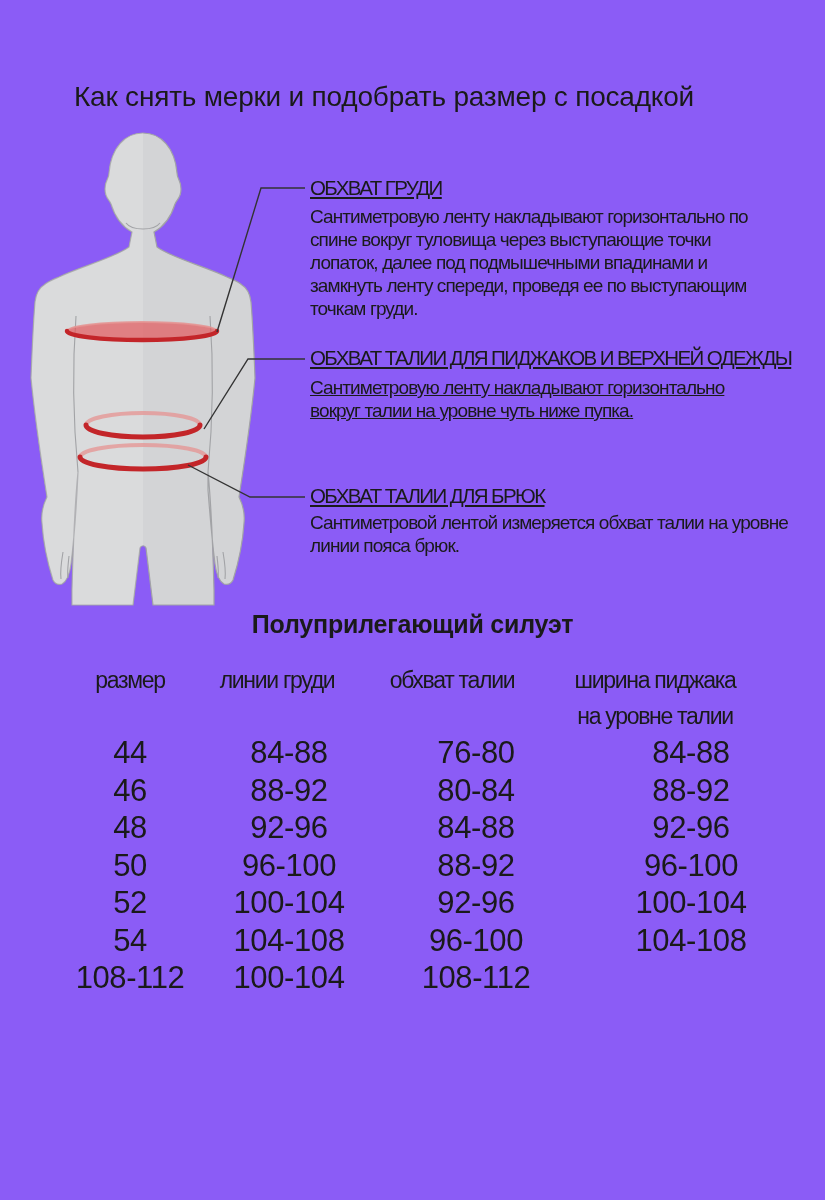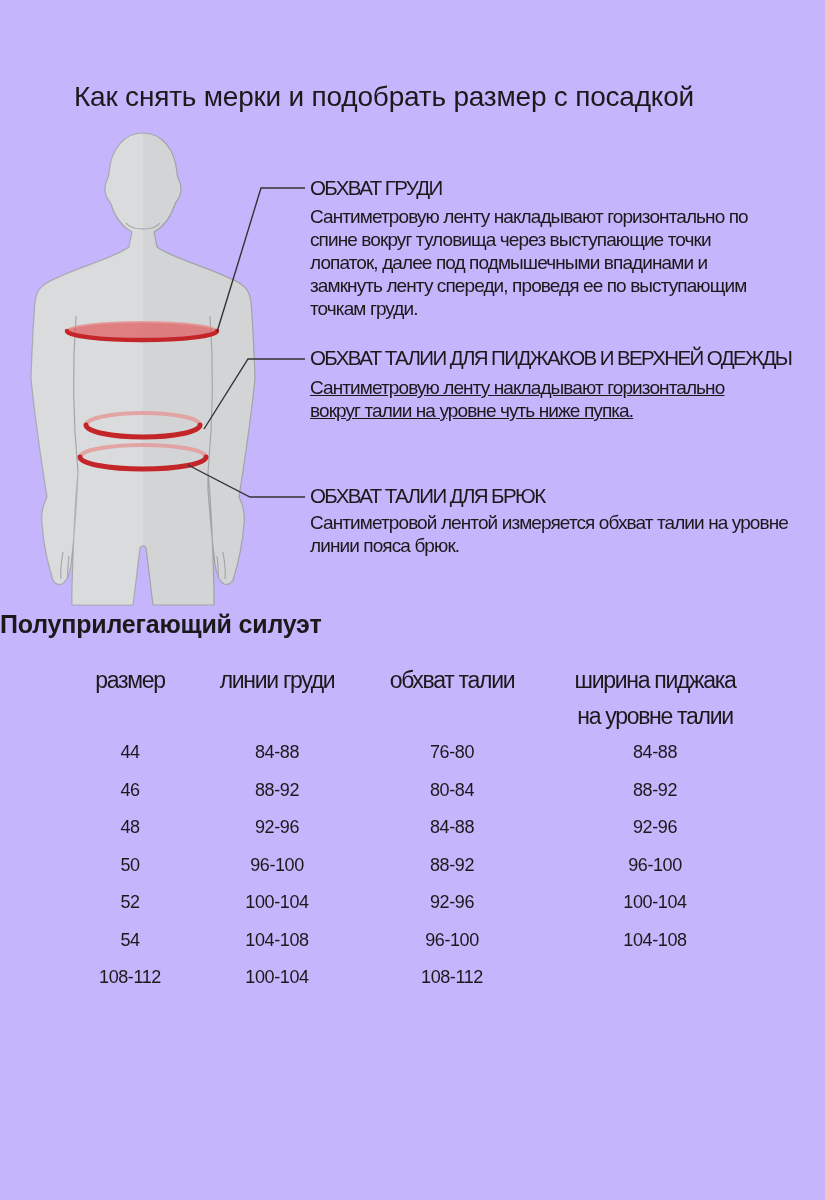--- a/index.html
+++ b/index.html
@@ -1,47 +1,47 @@
 <!DOCTYPE html>
 <html lang="ru"><head>
 <meta charset="utf-8">
 <style>
   html,body { margin:0; padding:0; background:#ffffff; }
   .page {
-    position:relative; width:825px; height:1200px; background:#c4b5fd;
+    position:relative; width:825px; height:1200px; background:#8b5cf6;
     font-family:"Liberation Sans","DejaVu Sans",sans-serif; color:#1a1a1a;
     overflow:hidden;
   }
   .page-title {
     position:absolute; left:74px; top:82px;
     font-size:28px; line-height:30px; letter-spacing:-0.2px; white-space:nowrap;
   }
   .figure-svg { position:absolute; left:20px; top:120px; width:300px; height:500px; }
   .sec-heading {
     position:absolute; left:310px;
-    font-size:20.5px; line-height:24px; letter-spacing:-1.6px; white-space:nowrap;
+    font-size:20.5px; line-height:24px; letter-spacing:-1.6px; white-space:nowrap;text-decoration:underline;
   }
   .sec-text {
     position:absolute; left:310px;
     font-size:19px; line-height:23px; letter-spacing:-0.9px;
   }
   .h-chest   { top:176px; }
   .p-chest   { top:205px; width:440px; }
   .h-jacket  { top:346px; }
   .p-jacket  { top:376px; width:420px;text-decoration:underline; }
   .h-trouser { top:484px; }
   .p-trouser { top:511px; width:490px; }
   .table-title {
-    position:absolute; left:0; top:610px; width:825px; text-align:left;
+    position:absolute; left:0; top:610px; width:825px; text-align:center;
     font-size:25px; font-weight:bold; letter-spacing:-0.2px;
   }
   .size-table { position:absolute; left:60px; top:662px; width:700px; }
   .trow { display:grid; grid-template-columns:20% 22% 28% 30%; text-align:center; }
   .thead .cell { font-size:23px; line-height:36px; letter-spacing:-1.3px; }
-  .tbody .trow { font-size:18px; line-height:37.5px; letter-spacing:-0.4px; }
+  .tbody .trow { font-size:31px; line-height:37.5px; letter-spacing:-0.4px;gap:12px; }
 </style>
 </head>
 <body>
 
 <div class="page">
 
   <div class="page-title">Как снять мерки и подобрать размер с посадкой</div>
 
   <svg class="figure-svg" viewBox="0 0 300 500" aria-hidden="true">
     <defs>

